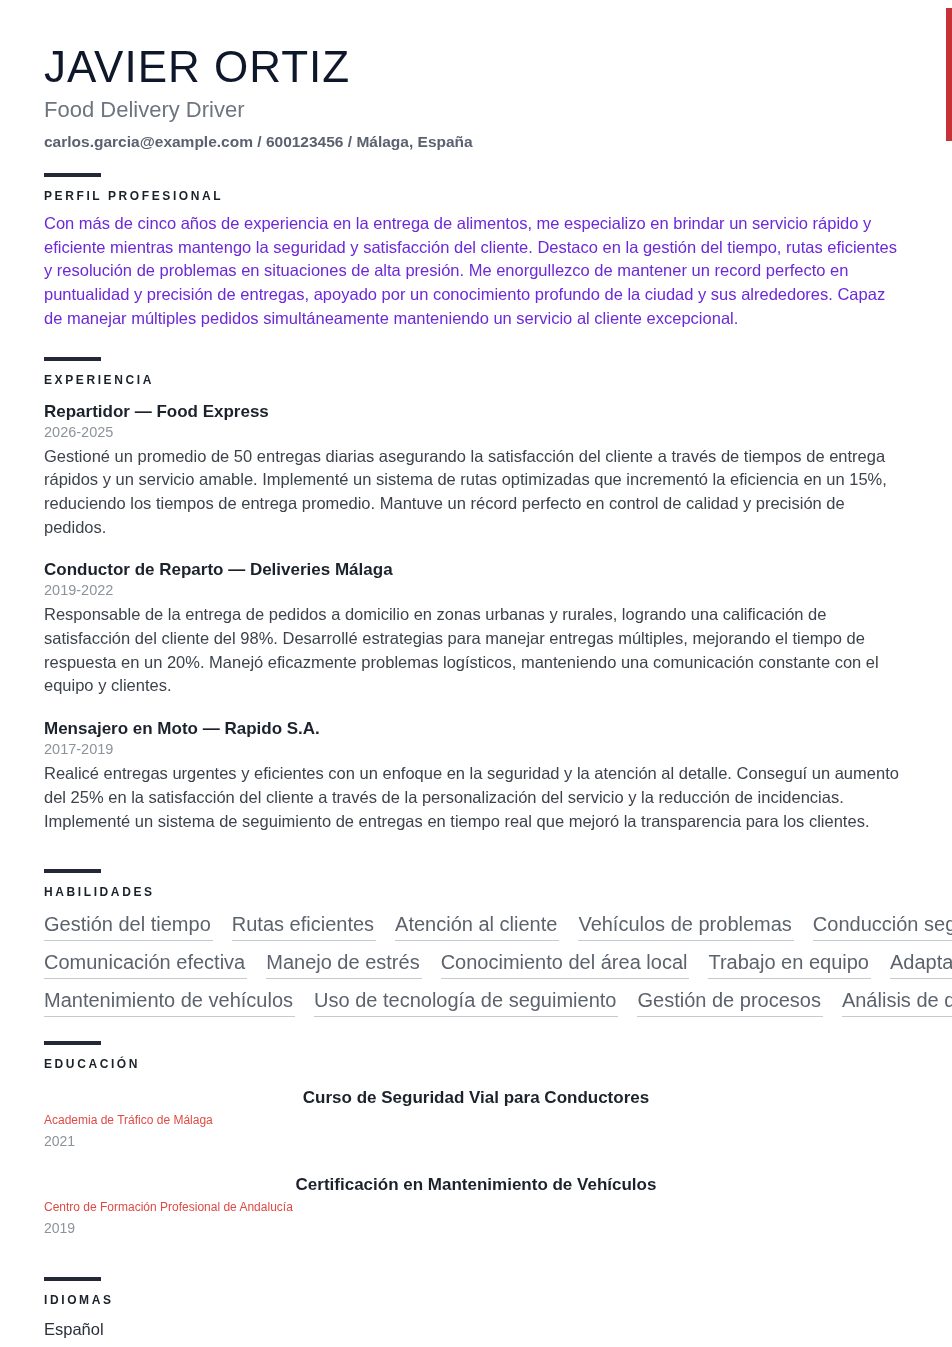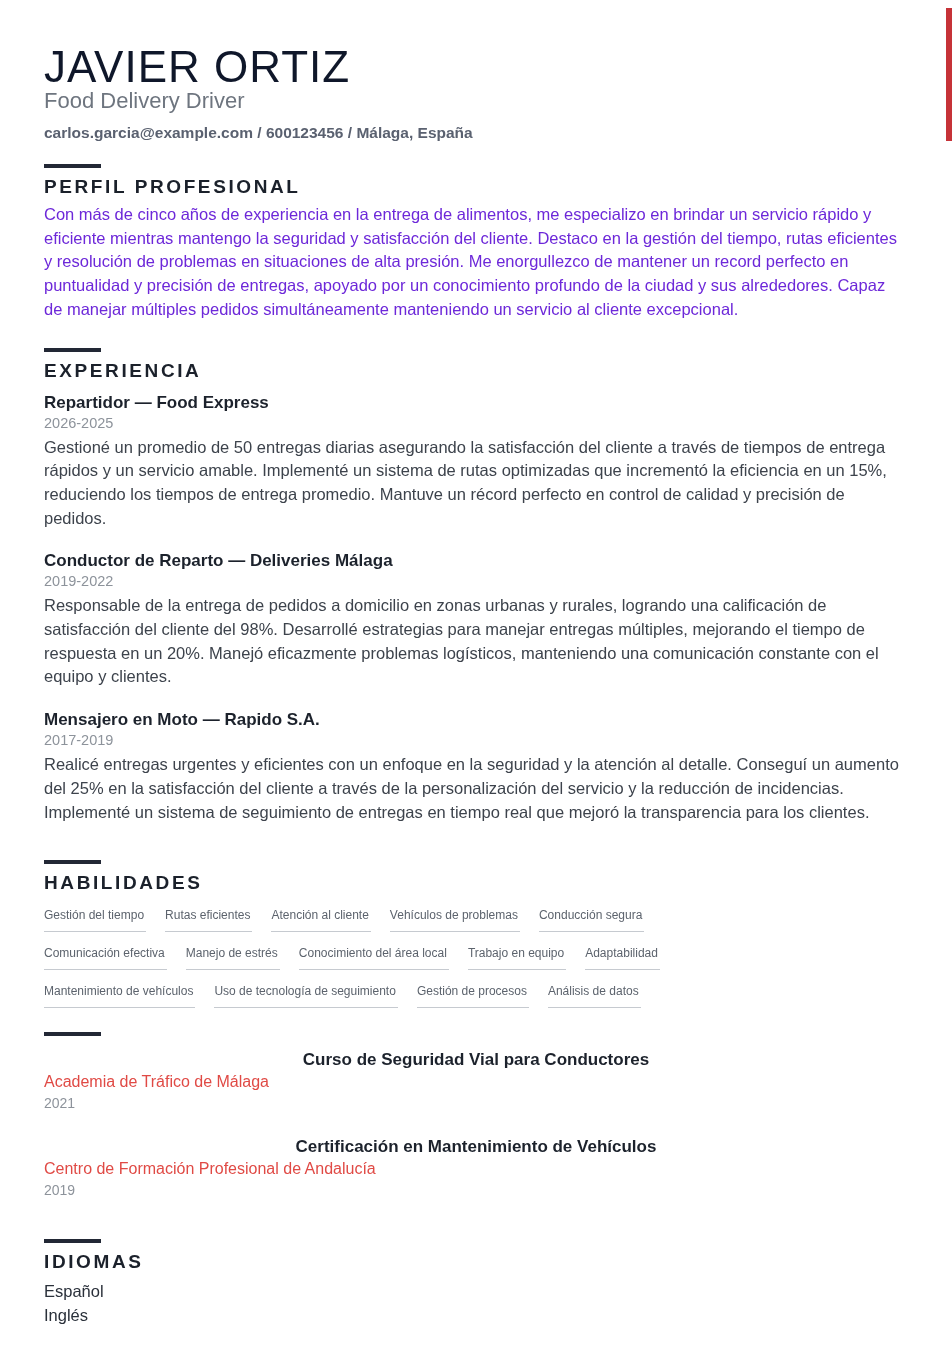--- a/index.html
+++ b/index.html
@@ -18,34 +18,34 @@
     width: 6px; height: 133px;
     background: #c63238;
   }
 
   
   .name {
     font-size: 44px; font-weight: 400; letter-spacing: 1px;
     color: #0f172a; line-height: 44px;
   }
   .subtitle {
-    font-size: 22px; line-height: 24px;
+    margin-top: 9px; font-size: 22px; line-height: 24px;
     color: #6e757f; font-weight: 400;
   }
   .contact {
     margin-top: 11px; font-size: 15.5px; line-height: 18px;
     color: #5a6170;
     font-weight: bold;
   }
 
   
   .section { margin-top: 24px; }
   .section-rule { width: 57px; height: 4px; background: #222835; margin-bottom: 9px; }
   .section-heading {
-    font-size: 19px; font-weight: 700; letter-spacing: 2.6px;
+    font-size: 12px; font-weight: 700; letter-spacing: 2.6px;
     color: #1b212b; line-height: 20px;
   }
   .section-profile { margin-top: 22px; }
   .section-experience { margin-top: 26px; }
   .section-skills { margin-top: 36px; }
   .section-education { margin-top: 24px; }
   .section-languages { margin-top: 40px; }
 
   .body-text {
     margin-top: 6px; font-size: 16.5px; line-height: 23.7px;
@@ -56,31 +56,31 @@
   .job { margin-top: 12px; }
   .job + .job { margin-top: 21px; }
   .job-title { font-size: 17px; font-weight: 700; color: #1c222c; line-height: 20px; }
   .job-dates { margin-top: 2px; font-size: 14.5px; color: #8d939b; line-height: 17px; }
   .job-desc { margin-top: 4px; font-size: 16.5px; line-height: 23.7px; color: #3d434c; max-width: 866px; }
 
   
   .skills-rows { margin-top: 13px; }
   .skills-row { display: flex; gap: 19px; margin-bottom: 12px; }
   .skill {
-    font-size: 12px; color: #5c636d; line-height: 19px;
+    font-size: 20px; color: #5c636d; line-height: 19px;
     border-bottom: 1px solid #c6cad0;
     padding: 0 2px 6px 0;
     white-space: nowrap;
   }
 
   
   .edu-entry { margin-top: 13px; }
   .edu-entry + .edu-entry { margin-top: 24px; }
   .edu-degree { font-size: 17px; font-weight: 700; color: #1c222c; line-height: 21px; text-align: center; }
-  .edu-school { margin-top: 2px; font-size: 16px; color: #e04a45; line-height: 20px; }
+  .edu-school { margin-top: 2px; font-size: 12px; color: #e04a45; line-height: 20px; }
   .edu-year { margin-top: 3px; font-size: 14px; color: #8d939b; line-height: 17px; }
 
   
   .lang-list { margin-top: 8px; }
   .lang-item { font-size: 16.5px; color: #2a303a; line-height: 23.5px; }
 </style>
 </head>
 <body>
 
 <div class="accent-bar"></div>
@@ -144,20 +144,21 @@
         <span class="skill">Mantenimiento de vehículos</span>
         <span class="skill">Uso de tecnología de seguimiento</span>
         <span class="skill">Gestión de procesos</span>
         <span class="skill">Análisis de datos</span>
       </div>
     </div>
   </section>
 
   <section class="section section-education">
     <div class="section-rule"></div>
+    <h2 class="section-heading">EDUCACIÓN</h2>
 
     <div class="edu-entry">
       <div class="edu-degree">Curso de Seguridad Vial para Conductores</div>
       <div class="edu-school">Academia de Tráfico de Málaga</div>
       <div class="edu-year">2021</div>
     </div>
 
     <div class="edu-entry">
       <div class="edu-degree">Certificación en Mantenimiento de Vehículos</div>
       <div class="edu-school">Centro de Formación Profesional de Andalucía</div>

